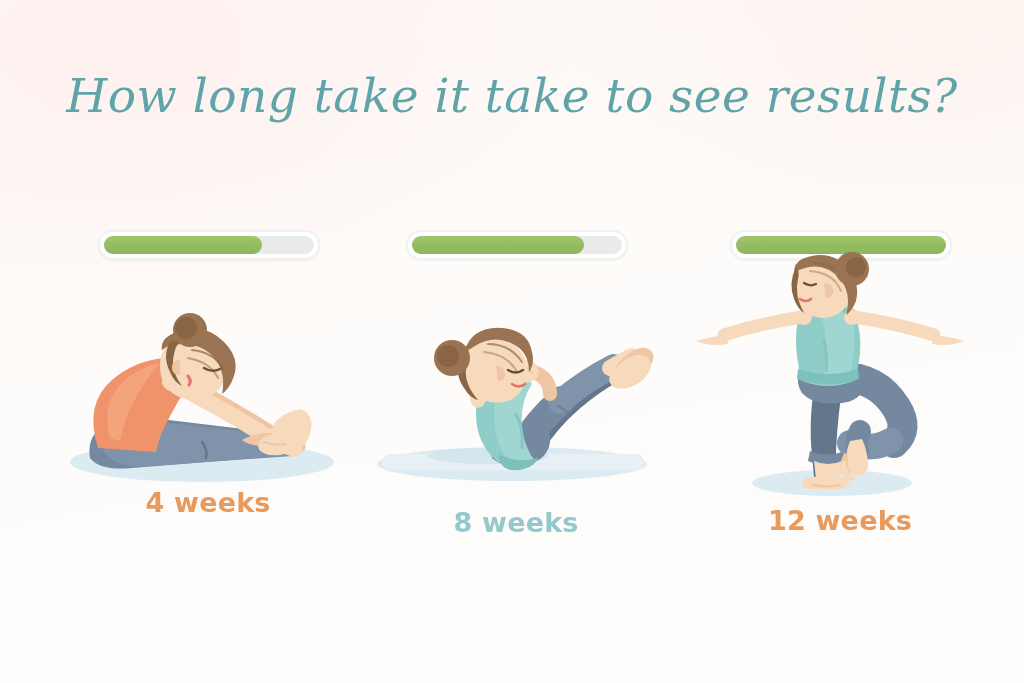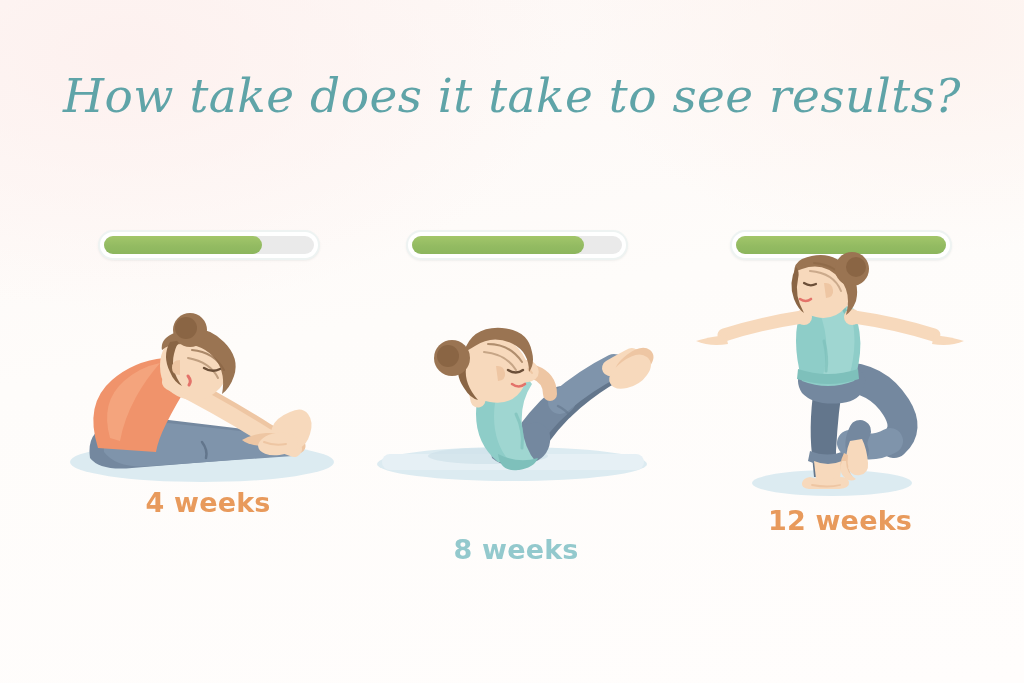--- a/index.html
+++ b/index.html
@@ -123,31 +123,31 @@
     position: absolute;
     left: 0;
     width: 312px;
     text-align: center;
     font-family: "DejaVu Sans", sans-serif;
     font-weight: 700;
     font-size: 27px;
     letter-spacing: 0.2px;
   }
   .cap-0 { top: 487px; }
-  .cap-1 { top: 534px; }
+  .cap-1 { top: 507px; }
   .cap-2 { top: 505px; }
 </style>
 </head>
 <body>
 
 <div class="bg-wash"></div>
 
 <div class="stage">
 
-  <div class="title" style="color: rgb(95, 164, 168);">How take does it take to see results?</div>
+  <div class="title" style="color: rgb(95, 164, 168);">How long take it take to see results?</div>
 
   <div class="columns">
 
     <div class="col col-0">
 
       <div class="bar-wrap">
         <div class="bar-track">
           <div class="bar-groove"></div>
           <div class="bar-fill" id="fill-0" style="width: calc(75% - 6px);"></div>
         </div>

